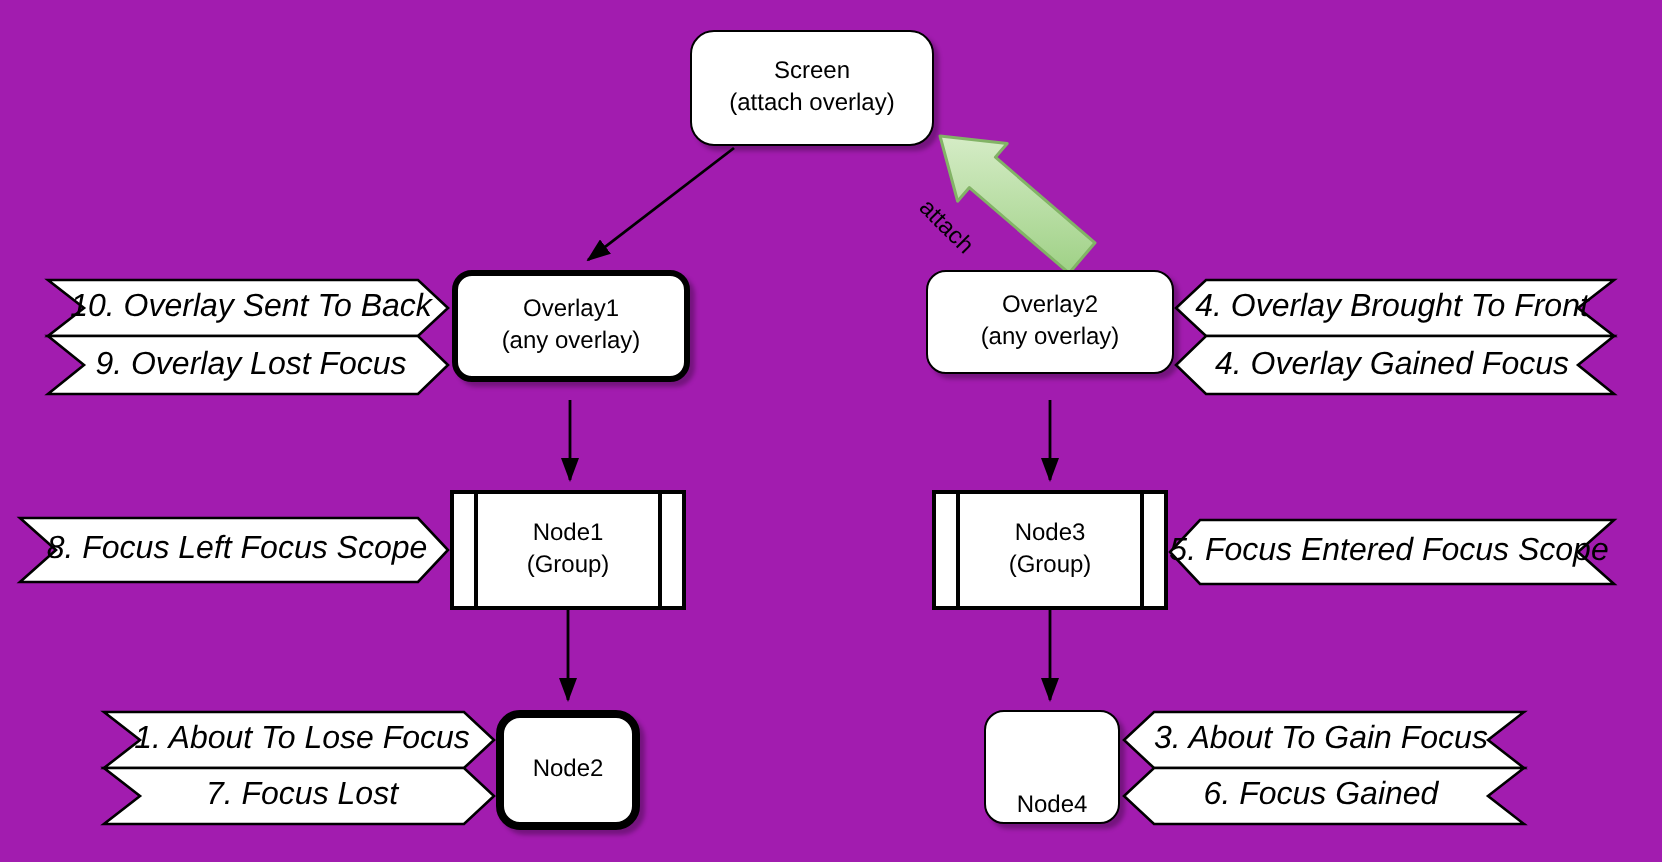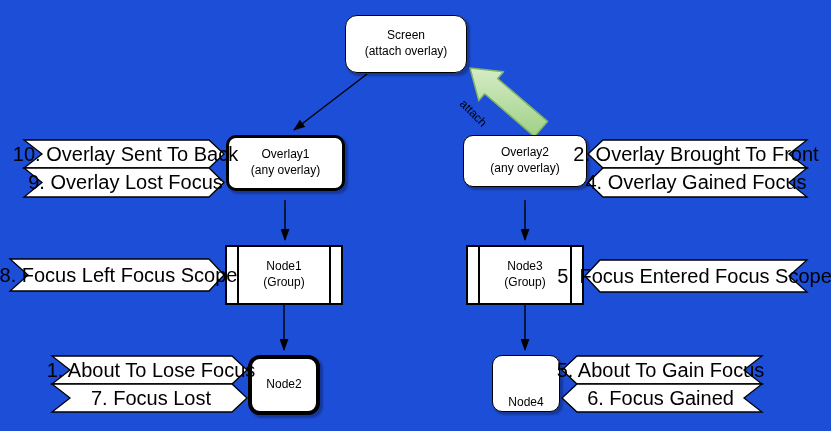--- a/index.html
+++ b/index.html
@@ -1,17 +1,17 @@
 <!DOCTYPE html>
 <html><head>
 <meta charset="utf-8">
 <style>
   html,body{margin:0;padding:0;background:#fff;}
   .canvas{
-    position:relative;width:831px;height:431px;background:#1d4ed8;
+    position:relative;width:831px;height:431px;background:#a21caf;
     font-family:"Liberation Sans",sans-serif;color:#000;overflow:hidden;
   }
   svg.layer{position:absolute;left:0;top:0;}
   .banner-shape{fill:#ffffff;stroke:#000000;stroke-width:1.3;}
   .connector{stroke:#000000;stroke-width:1.4;fill:none;}
 
   .node{
     position:absolute;background:#ffffff;border:1.5px solid #000;
     display:flex;flex-direction:column;align-items:center;justify-content:center;
     text-align:center;font-size:12px;line-height:1.3;box-sizing:border-box;
@@ -24,21 +24,21 @@
   #node1   {left:225px;top:245px;width:118px;height:60px;border-width:2px;border-radius:0;}
   #node3   {left:466px;top:245px;width:118px;height:60px;border-width:2px;border-radius:0;}
   #node2   {left:248px;top:355px;width:72px;height:60px;border-width:4px;border-radius:12px;}
   #node4   {left:492px;top:355px;width:68px;height:57px;justify-content:flex-end;}
   .group-bar{position:absolute;top:0;bottom:0;width:2px;background:#000;}
   .group-bar.left{left:10px;}
   .group-bar.right{right:10px;}
 
   .banner-label{
     position:absolute;display:flex;align-items:center;justify-content:center;
-    font-size:20px;white-space:nowrap;
+    font-size:16px;white-space:nowrap;font-style:italic;
   }
   #lb10{left:42px;top:140px;width:167px;height:28px;}
   #lb9 {left:42px;top:168px;width:167px;height:29px;}
   #lb8 {left:28px;top:259px;width:181px;height:32px;}
   #lb1 {left:70px;top:356px;width:162px;height:28px;}
   #lb7 {left:70px;top:384px;width:162px;height:28px;}
   #lb3 {left:603px;top:140px;width:186px;height:28px;}
   #lb4 {left:603px;top:168px;width:186px;height:29px;}
   #lb5 {left:600px;top:260px;width:189px;height:32px;}
   #lb2 {left:577px;top:356px;width:167px;height:28px;}
@@ -121,21 +121,21 @@
 
   <div class="node shadow" id="node4">
     <div>Node4</div>
   </div>
 
   <div class="banner-label" id="lb10">10. Overlay Sent To Back</div>
   <div class="banner-label" id="lb9">9. Overlay Lost Focus</div>
   <div class="banner-label" id="lb8">8. Focus Left Focus Scope</div>
   <div class="banner-label" id="lb1">1. About To Lose Focus</div>
   <div class="banner-label" id="lb7">7. Focus Lost</div>
-  <div class="banner-label" id="lb3">2. Overlay Brought To Front</div>
+  <div class="banner-label" id="lb3">4. Overlay Brought To Front</div>
   <div class="banner-label" id="lb4">4. Overlay Gained Focus</div>
   <div class="banner-label" id="lb5">5. Focus Entered Focus Scope</div>
-  <div class="banner-label" id="lb2">5. About To Gain Focus</div>
+  <div class="banner-label" id="lb2">3. About To Gain Focus</div>
   <div class="banner-label" id="lb6">6. Focus Gained</div>
 
   <div class="attach-label">attach</div>
 
 </div>
 
 </body></html>

